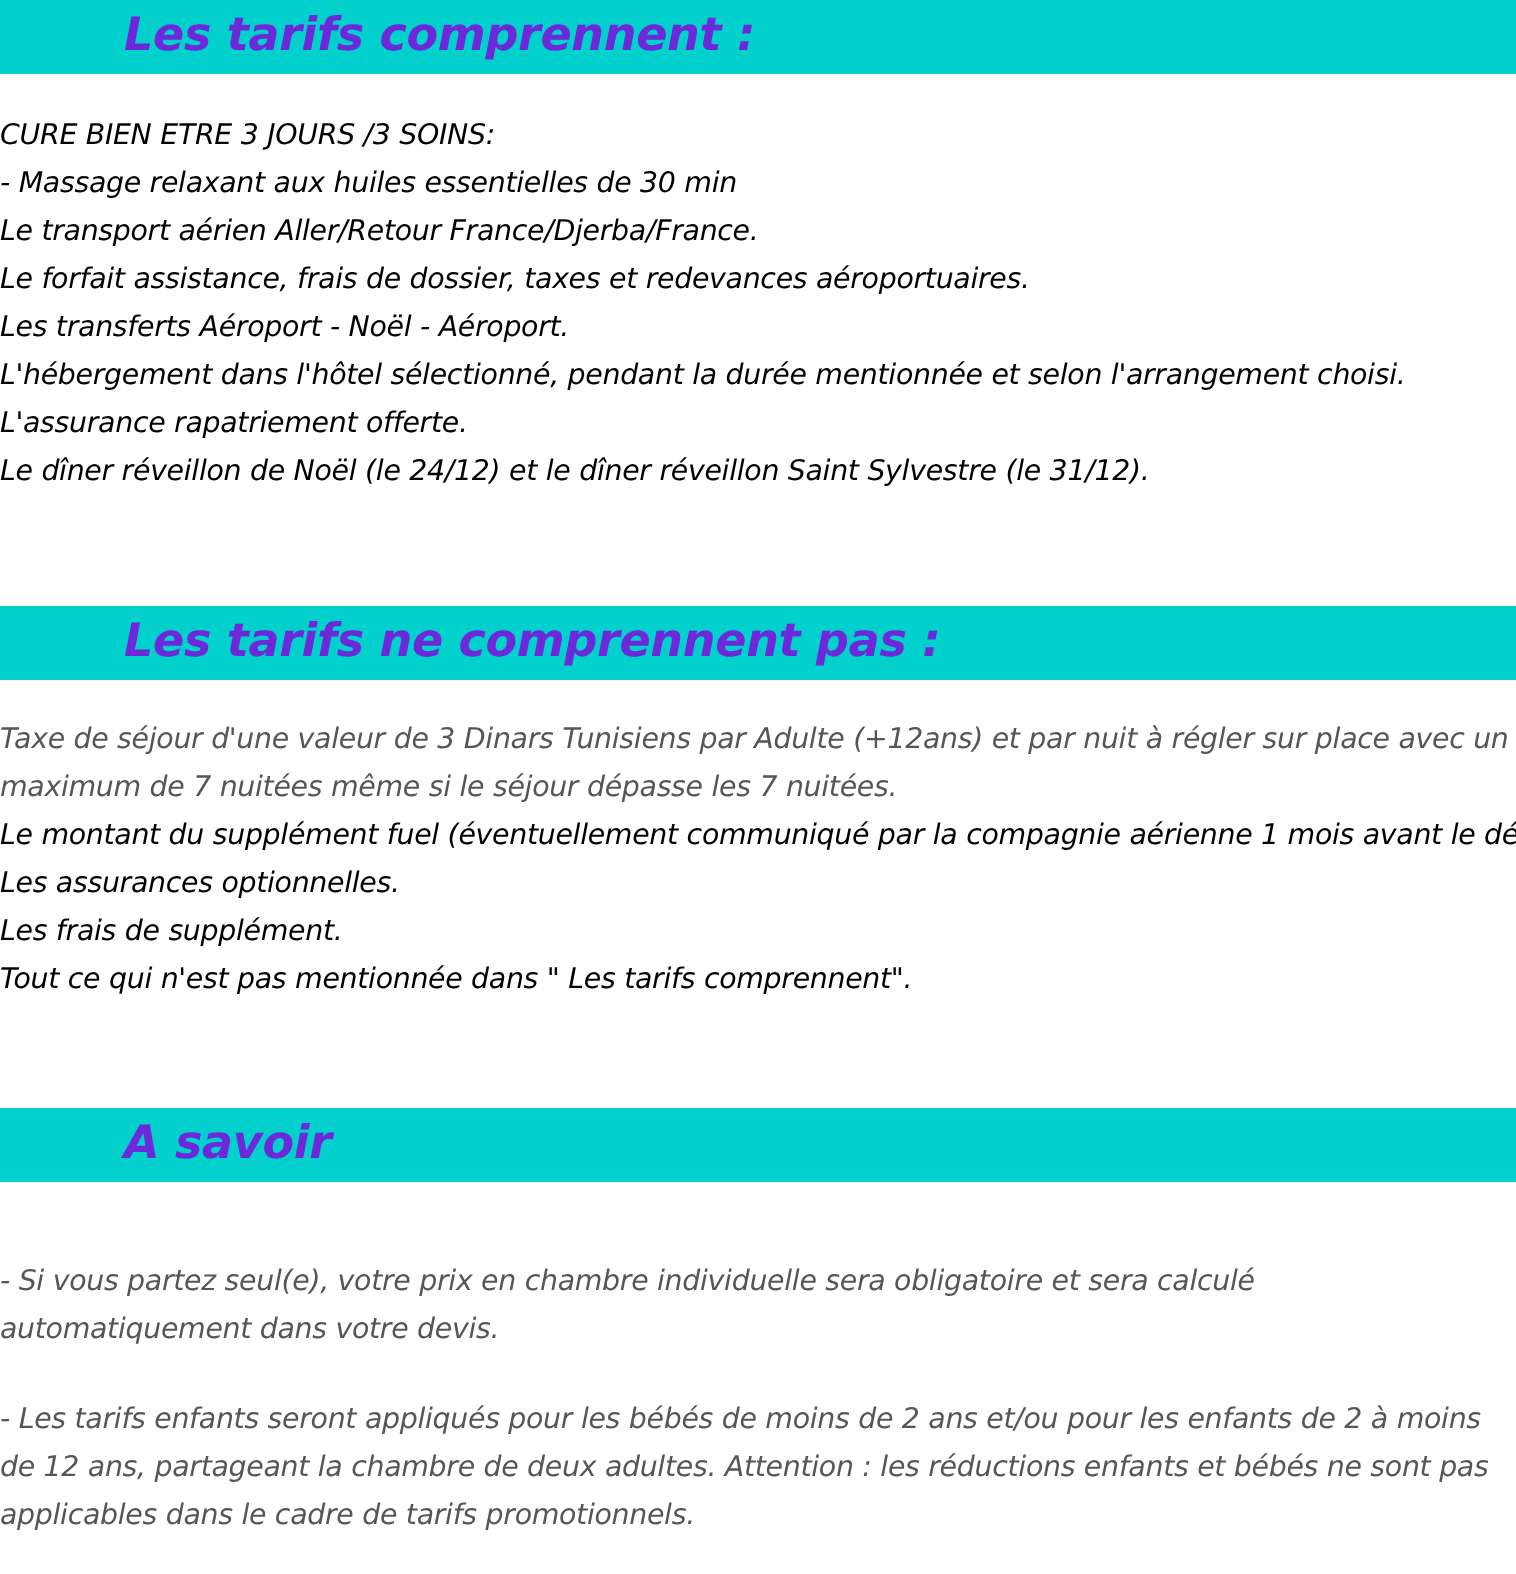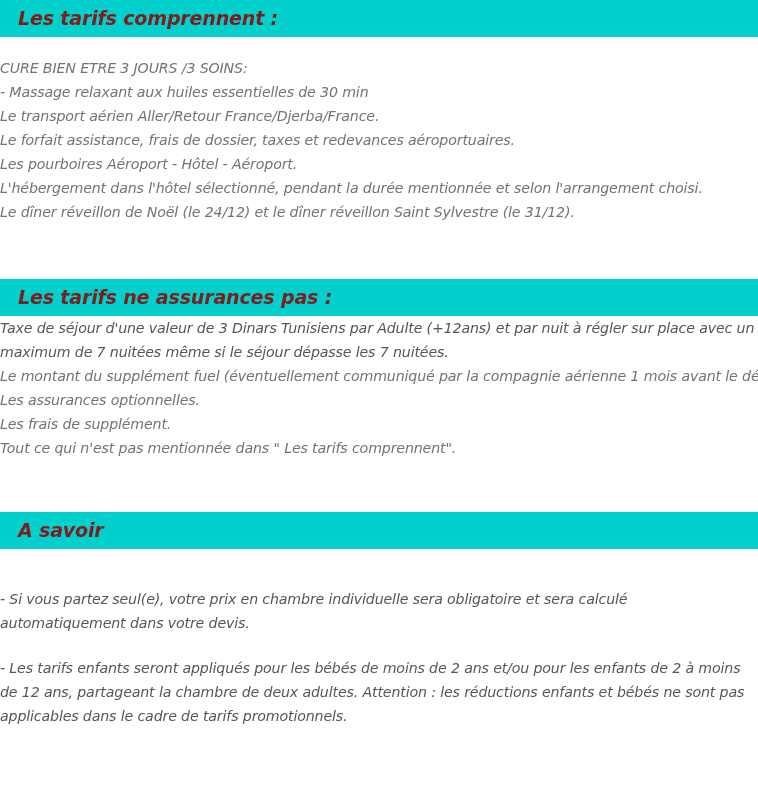--- a/index.html
+++ b/index.html
@@ -24,36 +24,37 @@
   .section-bar {
     width: 100%;
     background: #01d0cc;
     height: 37px;
     display: flex;
     align-items: center;
     box-sizing: border-box;
     padding-left: 18px;
   }
   .section-bar .section-title {
-    color: #7f1d1d;
+    color: #6d28d9;
     font-style: italic;
     font-weight: bold;
-    font-size: 19px;
+    font-size: 23px;
     line-height: 1;
     letter-spacing: -0.15px;
     white-space: nowrap;
+    margin-left: 44px;
   }
 
   
   .section-body {
     padding: 0;
     margin: 0;
   }
   .line {
-    color: #737373;
+    color: #000000;
     font-style: italic;
     font-size: 14.2px;
     line-height: 24px;
     letter-spacing: -0.15px;
     white-space: nowrap;
     margin: 0;
   }
   .para {
     color: #54565a;
     font-style: italic;
@@ -61,21 +62,21 @@
     line-height: 24px;
     letter-spacing: -0.15px;
     margin: 0;
   }
 
   
   #section-inclusions .section-body { padding-top: 19px; }
 
   
   #section-exclusions { margin-top: 55px; }
-  #section-exclusions .section-body { }
+  #section-exclusions .section-body { padding-top: 18px; }
   #section-exclusions .para { width: 760px; }
 
   
   #section-notes { margin-top: 52px; }
   #section-notes .section-body { padding-top: 17px; }
   #section-notes .para { width: 750px; margin-top: 21px; }
 </style>
 </head>
 <body>
 
@@ -83,29 +84,30 @@
 
   <section id="section-inclusions">
     <div class="section-bar">
       <span class="section-title">Les tarifs comprennent :</span>
     </div>
     <div class="section-body">
       <p class="line">CURE BIEN ETRE 3 JOURS /3 SOINS:</p>
       <p class="line">- Massage relaxant aux huiles essentielles de 30 min</p>
       <p class="line">Le transport aérien Aller/Retour France/Djerba/France.</p>
       <p class="line">Le forfait assistance, frais de dossier, taxes et redevances aéroportuaires.</p>
-      <p class="line">Les pourboires Aéroport - Hôtel - Aéroport.</p>
+      <p class="line">Les transferts Aéroport - Noël - Aéroport.</p>
       <p class="line">L'hébergement dans l'hôtel sélectionné, pendant la durée mentionnée et selon l'arrangement choisi.</p>
+      <p class="line">L'assurance rapatriement offerte.</p>
       <p class="line">Le dîner réveillon de Noël (le 24/12) et le dîner réveillon Saint Sylvestre (le 31/12).</p>
     </div>
   </section>
 
   <section id="section-exclusions">
     <div class="section-bar">
-      <span class="section-title">Les tarifs ne assurances pas :</span>
+      <span class="section-title">Les tarifs ne comprennent pas :</span>
     </div>
     <div class="section-body">
       <p class="para">Taxe de séjour d'une valeur de 3 Dinars Tunisiens par Adulte (+12ans) et par nuit à régler sur place avec un maximum de 7 nuitées même si le séjour dépasse les 7 nuitées.</p>
       <p class="line">Le montant du supplément fuel (éventuellement communiqué par la compagnie aérienne 1 mois avant le départ).</p>
       <p class="line">Les assurances optionnelles.</p>
       <p class="line">Les frais de supplément.</p>
       <p class="line">Tout ce qui n'est pas mentionnée dans " Les tarifs comprennent".</p>
     </div>
   </section>
 

